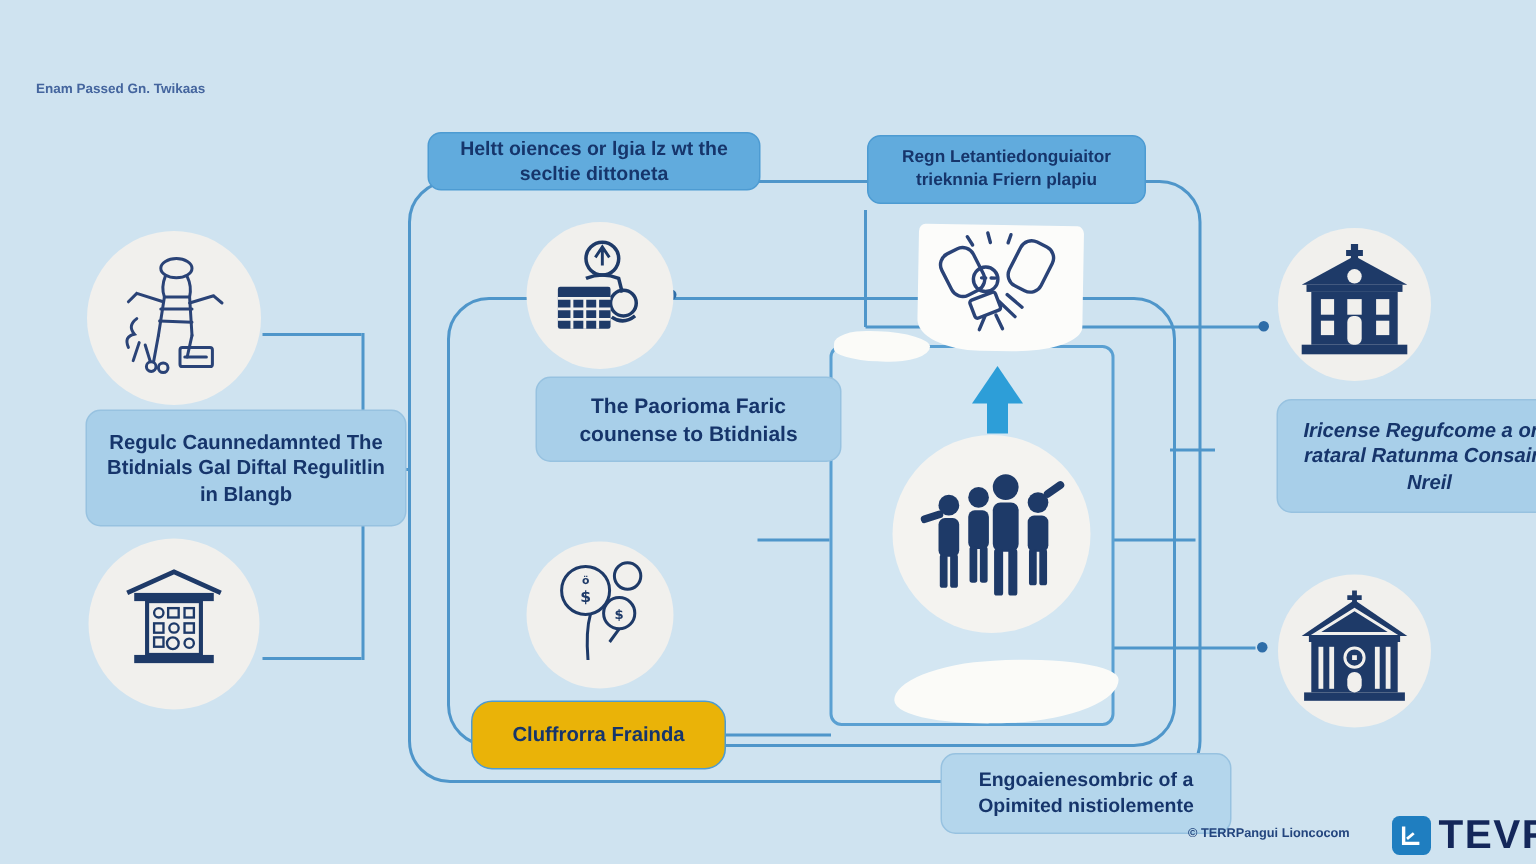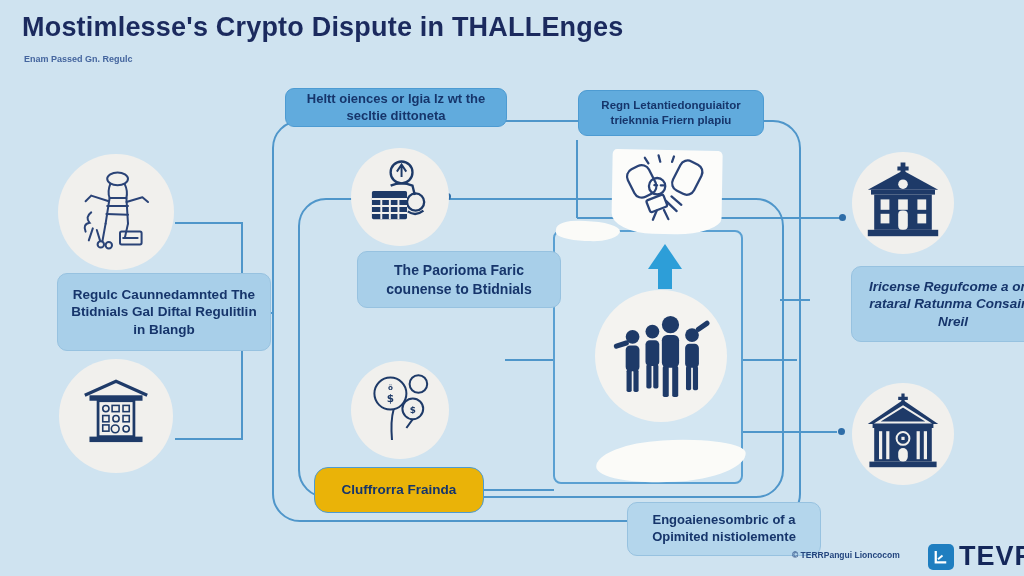--- a/index.html
+++ b/index.html
@@ -52,23 +52,22 @@
   <div class="abs line" style="left:577px;top:217px;width:266px;height:2px;"></div>
   <div class="abs line" style="left:780px;top:299px;width:30px;height:2px;"></div>
   <div class="abs line" style="left:735px;top:431px;width:102px;height:2px;"></div>
   <div class="abs line" style="left:484px;top:489px;width:70px;height:2px;"></div>
   <div class="abs line" style="left:505px;top:359px;width:48px;height:2px;"></div>
   <div class="abs line" style="left:739px;top:359px;width:58px;height:2px;"></div>
   <div class="abs dot" style="left:444px;top:193px;"></div>
   <div class="abs dot" style="left:839px;top:214px;"></div>
   <div class="abs dot" style="left:838px;top:428px;"></div>
 
-  <div class="abs" id="title">Mostimlesse's Crypto Dispute in THALLEnges</div>
   <div class="abs" id="subtitle">
-    <div>Enam Passed Gn. Regulc</div>
+    <div>Enam Passed Gn. Twikaas</div>
   </div>
 
   <div class="abs" id="panel"></div>
   <div class="abs torn" style="left:556px;top:221px;width:64px;height:20px;border-radius:40% 60% 50% 50%/50% 50% 60% 40%;transform:rotate(2deg);"></div>
   <div class="abs torn" style="left:596px;top:440px;width:150px;height:42px;border-radius:45% 55% 48% 52%/55% 40% 60% 45%;transform:rotate(-3deg);"></div>
 
   <div class="abs box box-med" style="left:285px;top:88px;width:222px;height:39px;font-size:13px;">Heltt oiences or lgia lz wt the secltie dittoneta</div>
   <div class="abs box box-med" style="left:578px;top:90px;width:186px;height:46px;font-size:11.5px;">Regn Letantiedonguiaitor trieknnia Friern plapiu</div>
   <div class="abs box box-light" style="left:16px;top:273px;width:214px;height:78px;font-size:13.5px;">Regulc Caunnedamnted The Btidnials Gal Diftal Regulitlin in Blangb</div>
   <div class="abs box box-light" style="left:316px;top:251px;width:204px;height:57px;font-size:14px;">The Paorioma Faric counense to Btidnials</div>

